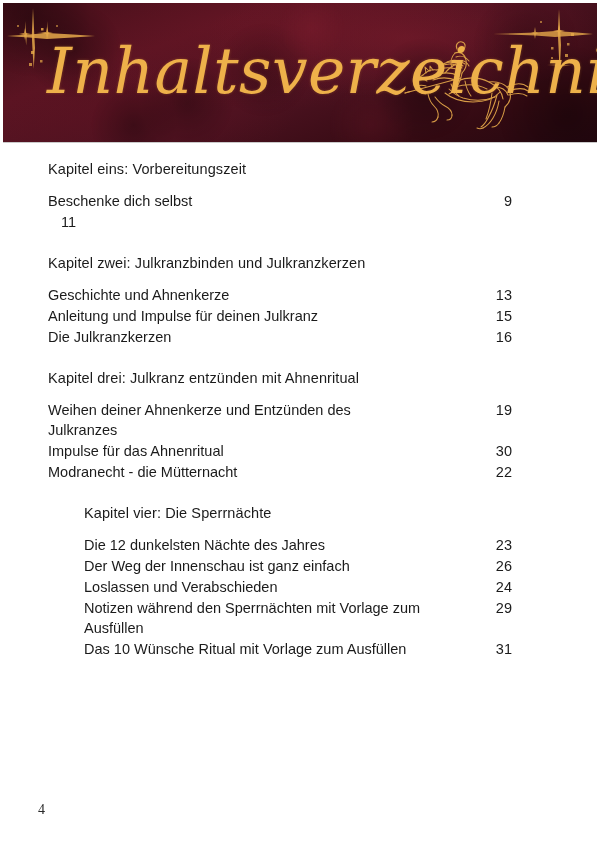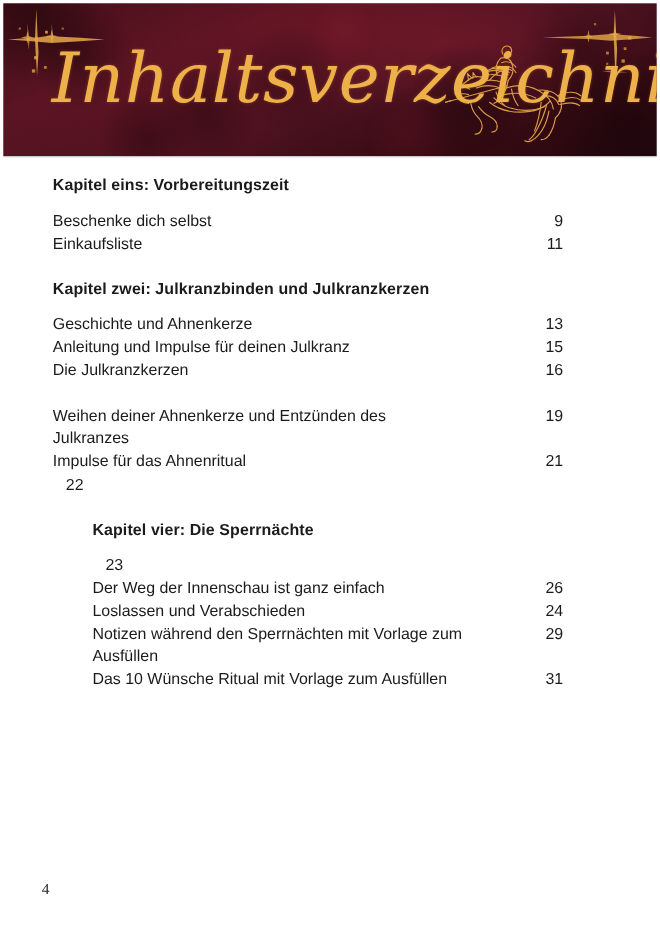--- a/index.html
+++ b/index.html
@@ -100,21 +100,21 @@
     top: 160px;
     width: 464px;
   }
 
   .chapter-group { margin-bottom: 22px; }
   .chapter-group:last-child { margin-bottom: 0; margin-left: 36px; }
 
   .chapter-heading {
     font-family: "Liberation Sans", sans-serif;
     font-size: 14.5px;
-    font-weight: bold;
+    font-weight: normal;
     color: #1b1b1b;
     line-height: 18px;
     margin-bottom: 13px;
     letter-spacing: 0.1px;
   }
 
   .entries { display: block; }
 
   .entry {
     display: flex;
@@ -271,21 +271,20 @@
   <div class="toc">
 
     <div class="chapter-group">
       <div class="chapter-heading">Kapitel eins: Vorbereitungszeit</div>
       <div class="entries">
         <div class="entry">
           <span class="entry-title">Beschenke dich selbst</span>
           <span class="entry-page">9</span>
         </div>
         <div class="entry baseline-low">
-          <span class="entry-title">Einkaufsliste</span>
           <span class="entry-page">11</span>
         </div>
       </div>
     </div>
 
     <div class="chapter-group">
       <div class="chapter-heading">Kapitel zwei: Julkranzbinden und Julkranzkerzen</div>
       <div class="entries">
         <div class="entry">
           <span class="entry-title">Geschichte und Ahnenkerze</span>
@@ -296,39 +295,42 @@
           <span class="entry-page">15</span>
         </div>
         <div class="entry">
           <span class="entry-title">Die Julkranzkerzen</span>
           <span class="entry-page">16</span>
         </div>
       </div>
     </div>
 
     <div class="chapter-group">
+      <div class="chapter-heading">Kapitel drei: Julkranz entzünden mit Ahnenritual</div>
       <div class="entries">
         <div class="entry wrap">
           <span class="entry-title">Weihen deiner Ahnenkerze und Entzünden des Julkranzes</span>
           <span class="entry-page">19</span>
         </div>
         <div class="entry">
           <span class="entry-title">Impulse für das Ahnenritual</span>
-          <span class="entry-page">21</span>
-        </div>
-        <div class="entry">
+          <span class="entry-page">30</span>
+        </div>
+        <div class="entry">
+          <span class="entry-title">Modranecht - die Mütternacht</span>
           <span class="entry-page">22</span>
         </div>
       </div>
     </div>
 
     <div class="chapter-group">
       <div class="chapter-heading">Kapitel vier: Die Sperrnächte</div>
       <div class="entries">
         <div class="entry">
+          <span class="entry-title">Die 12 dunkelsten Nächte des Jahres</span>
           <span class="entry-page">23</span>
         </div>
         <div class="entry">
           <span class="entry-title">Der Weg der Innenschau ist ganz einfach</span>
           <span class="entry-page">26</span>
         </div>
         <div class="entry">
           <span class="entry-title">Loslassen und Verabschieden</span>
           <span class="entry-page">24</span>
         </div>

